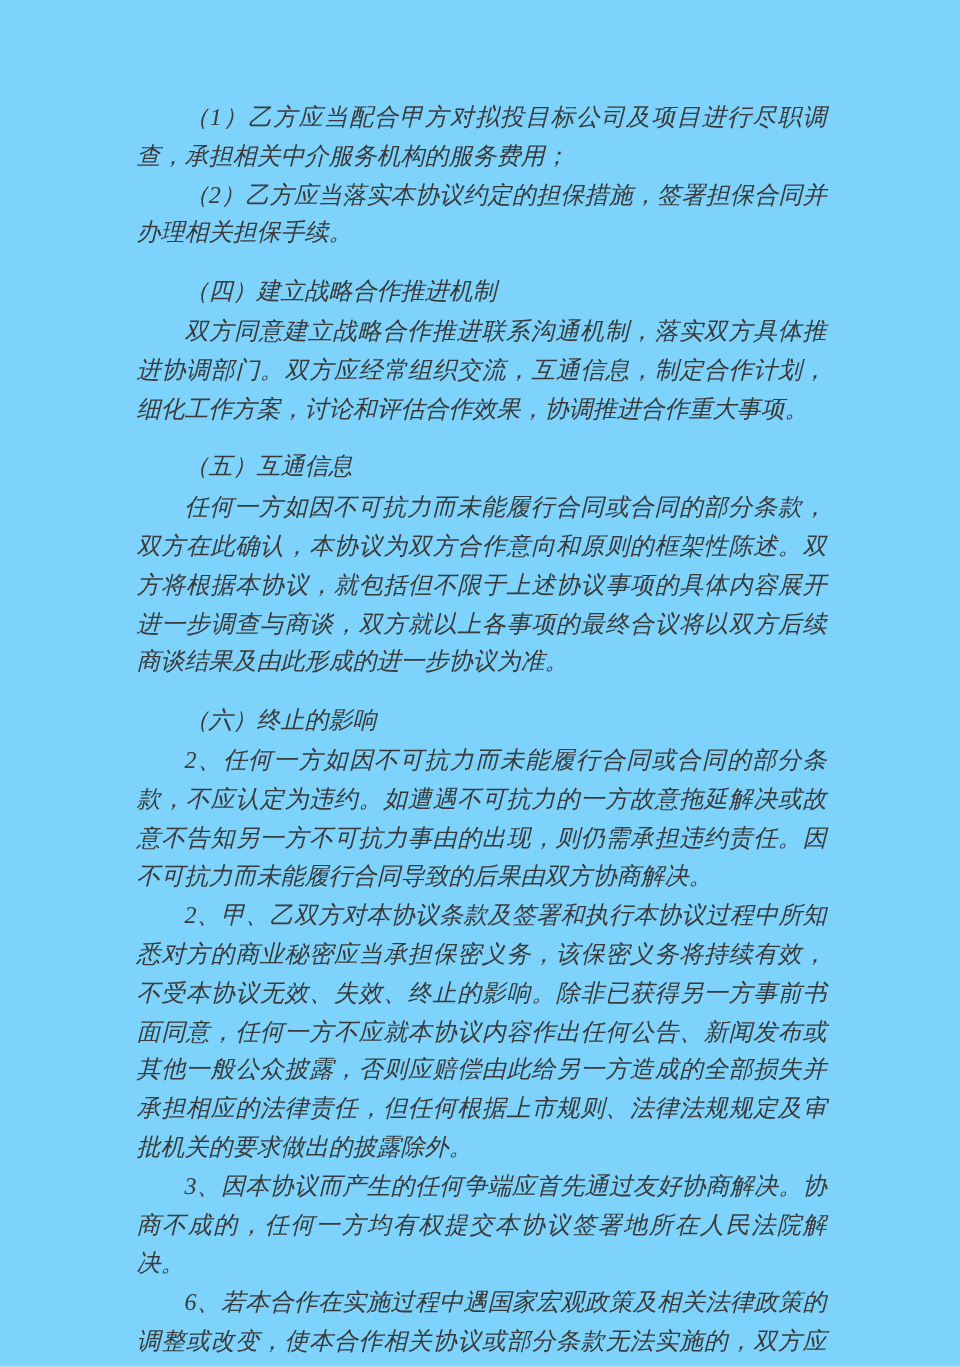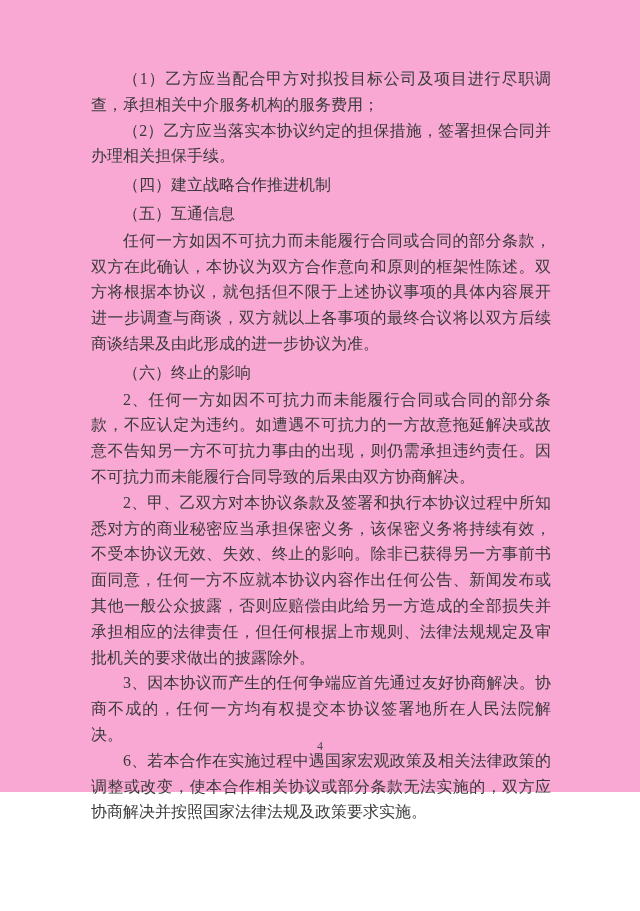--- a/index.html
+++ b/index.html
@@ -12,41 +12,42 @@
     background: #ffffff;
     position: relative;
     overflow: hidden;
     font-family: "Liberation Serif", "DejaVu Serif", serif;
   }
   .page {
     position: absolute;
     left: 0;
     top: 0;
     width: 640px;
-    height: 792px;
-    background: #f9a8d4;
+    height: 911px;
+    background: #7dd3fc;
+    font-style: italic;
   }
   .content {
     position: absolute;
     left: 91px;
     top: 66px;
     width: 460px;
     color: #3a3a3a;
     font-size: 16px;
     line-height: 25.8px;
     text-align: justify;
   }
   .content p {
     margin: 0;
     padding: 0;
     text-indent: 2em;
     word-break: break-all;
   }
   .content p.heading {
-    margin-top: 3px;
+    margin-top: 13px;
     margin-bottom: 1px;
     text-align: left;
   }
   .footer {
     position: absolute;
     left: 0;
     bottom: 38px;
     width: 640px;
     text-align: center;
     color: #4a4a4a;
@@ -54,20 +55,21 @@
   }
 </style>
 </head>
 <body>
 
 <div class="page">
   <div class="content">
     <p>（1）乙方应当配合甲方对拟投目标公司及项目进行尽职调查，承担相关中介服务机构的服务费用；</p>
     <p>（2）乙方应当落实本协议约定的担保措施，签署担保合同并办理相关担保手续。</p>
     <p class="heading">（四）建立战略合作推进机制</p>
+    <p>双方同意建立战略合作推进联系沟通机制，落实双方具体推进协调部门。双方应经常组织交流，互通信息，制定合作计划，细化工作方案，讨论和评估合作效果，协调推进合作重大事项。</p>
     <p class="heading">（五）互通信息</p>
     <p>任何一方如因不可抗力而未能履行合同或合同的部分条款，双方在此确认，本协议为双方合作意向和原则的框架性陈述。双方将根据本协议，就包括但不限于上述协议事项的具体内容展开进一步调查与商谈，双方就以上各事项的最终合议将以双方后续商谈结果及由此形成的进一步协议为准。</p>
     <p class="heading">（六）终止的影响</p>
     <p>2、任何一方如因不可抗力而未能履行合同或合同的部分条款，不应认定为违约。如遭遇不可抗力的一方故意拖延解决或故意不告知另一方不可抗力事由的出现，则仍需承担违约责任。因不可抗力而未能履行合同导致的后果由双方协商解决。</p>
     <p>2、甲、乙双方对本协议条款及签署和执行本协议过程中所知悉对方的商业秘密应当承担保密义务，该保密义务将持续有效，不受本协议无效、失效、终止的影响。除非已获得另一方事前书面同意，任何一方不应就本协议内容作出任何公告、新闻发布或其他一般公众披露，否则应赔偿由此给另一方造成的全部损失并承担相应的法律责任，但任何根据上市规则、法律法规规定及审批机关的要求做出的披露除外。</p>
     <p>3、因本协议而产生的任何争端应首先通过友好协商解决。协商不成的，任何一方均有权提交本协议签署地所在人民法院解决。</p>
     <p>6、若本合作在实施过程中遇国家宏观政策及相关法律政策的调整或改变，使本合作相关协议或部分条款无法实施的，双方应协商解决并按照国家法律法规及政策要求实施。</p>
   </div>
   <div class="footer">4</div>
 </div>

